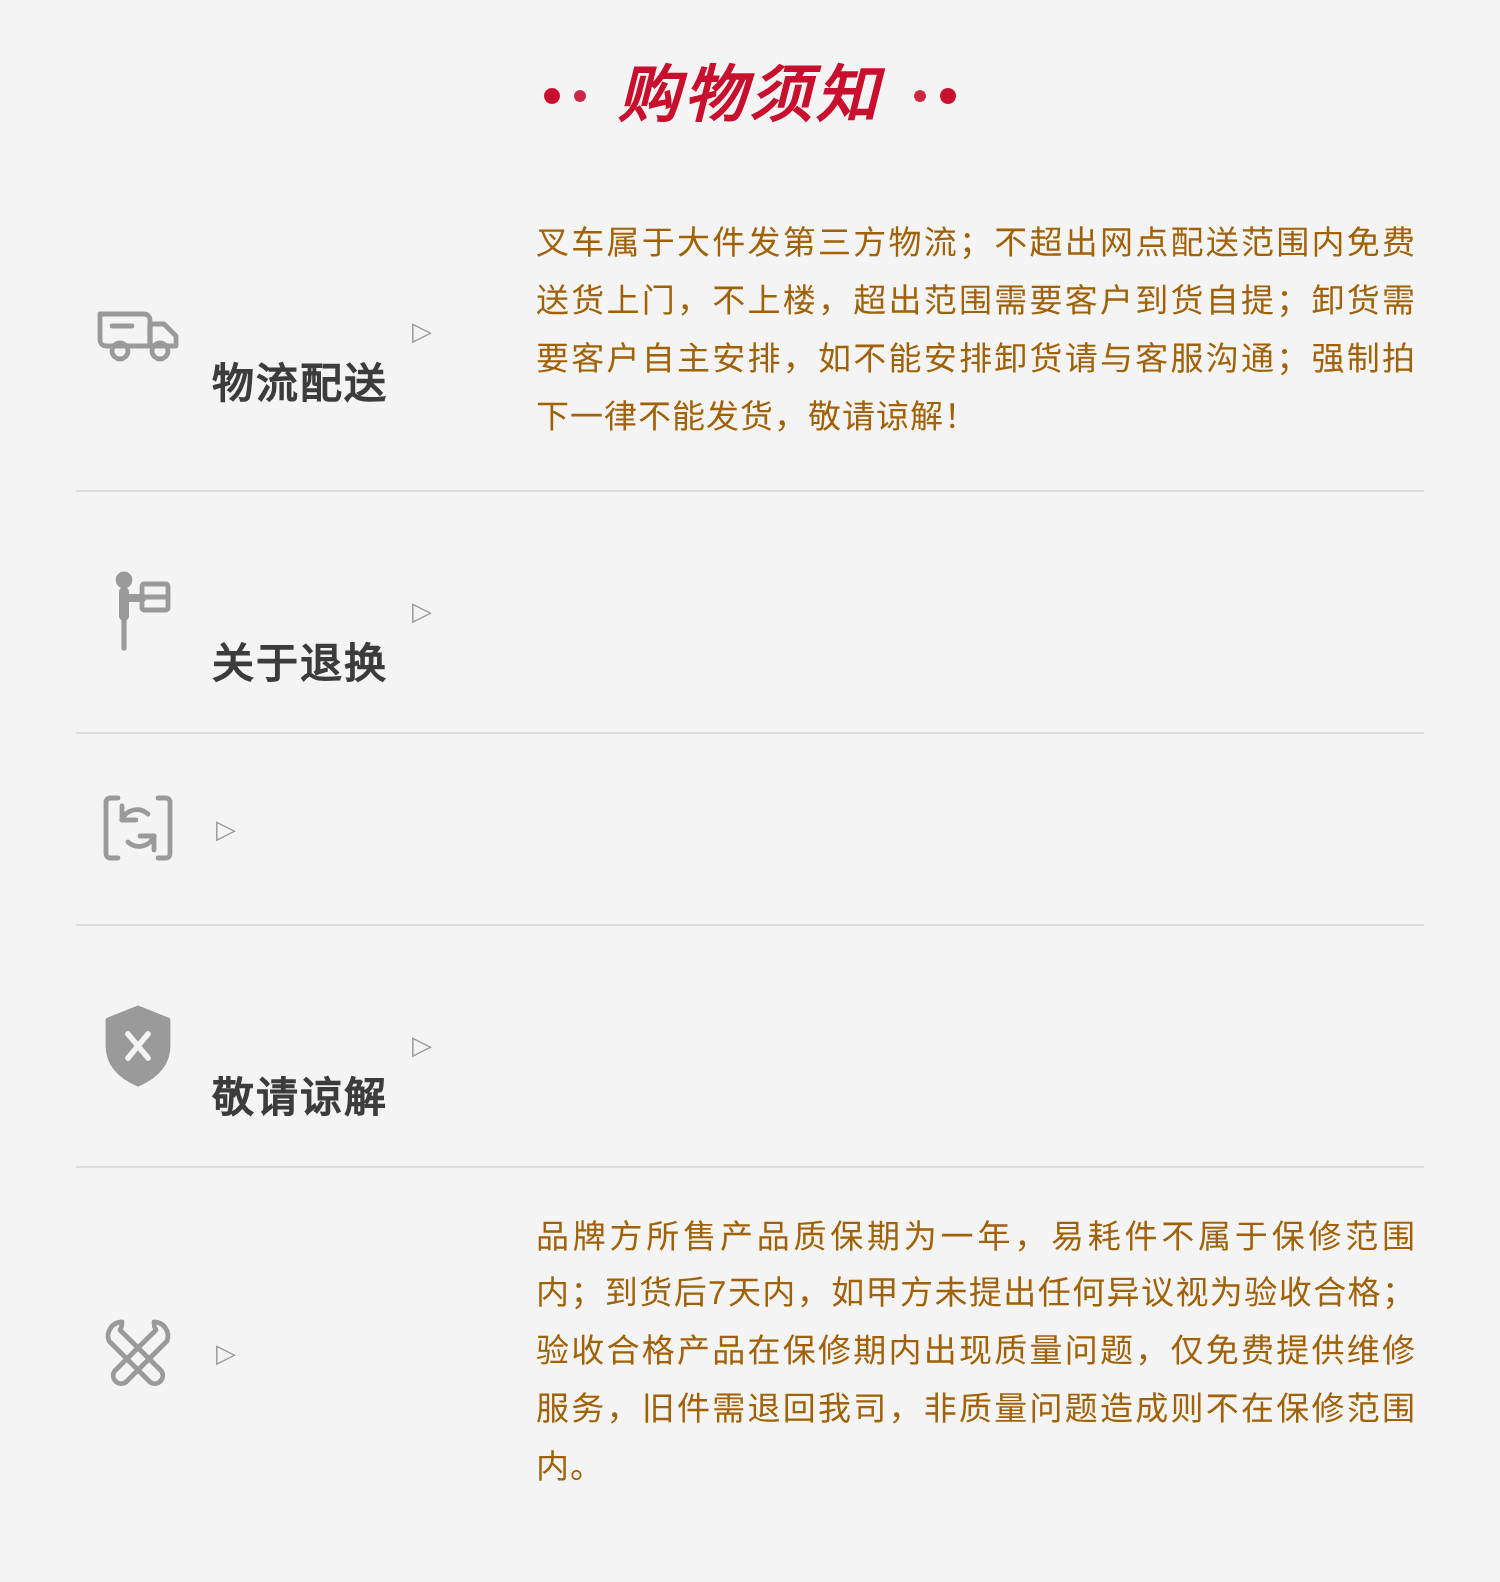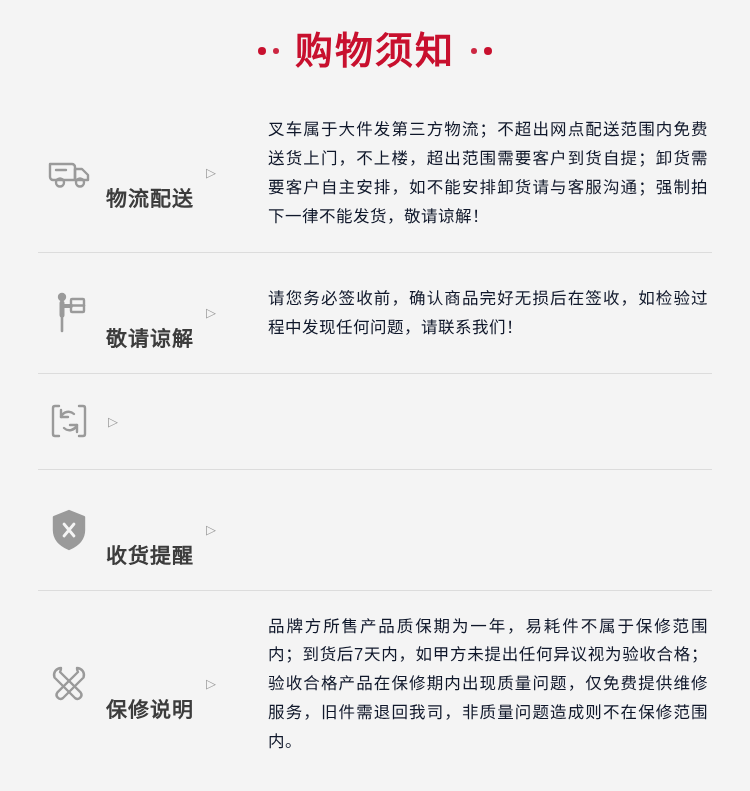--- a/index.html
+++ b/index.html
@@ -41,27 +41,28 @@
     height: 8px;
     border-radius: 50%;
     background: #c8102e;
   }
   .title-dots .dot.small {
     width: 6px;
     height: 6px;
     opacity: .9;
   }
   .title-text {
-    font-size: 38px;
+    font-size: 31px;
     font-weight: bold;
     color: #c8102e;
     letter-spacing: 2px;
     margin: 0 16px;
     line-height: 1;
     font-family: "Liberation Sans", "DejaVu Sans", sans-serif;
+    font-style: italic;
   }
 
   
   .rows {
     margin: 14px 38px 0 38px;
   }
   .row {
     display: flex;
     align-items: center;
     border-top: 1px solid #dcdcdc;
@@ -103,21 +104,21 @@
   .arrow {
     margin-left: 12px;
     color: #9a9a9a;
     font-size: 13px;
     line-height: 1;
   }
   .row-text {
     flex: 1 1 auto;
     font-size: 16.5px;
     line-height: 1.75;
-    color: #0f172a;
+    color: #a16207;
     letter-spacing: .5px;
     padding-right: 4px;
     text-align: justify;
   }
 </style>
 </head>
 <body>
 
 <div class="page">
 
@@ -157,24 +158,23 @@
         <span class="icon-box">
           <svg width="40" height="46" viewBox="0 0 40 46" fill="none" stroke="currentColor" stroke-width="2.4" stroke-linecap="round" stroke-linejoin="round">
             <circle cx="13" cy="7" r="4.2" fill="currentColor" stroke="none"></circle>
             <path d="M13 13 v12" stroke-width="5"></path>
             <path d="M13 25 v16" stroke-width="2.6"></path>
             <path d="M13 16 h9" stroke-width="4"></path>
             <rect x="22" y="9" width="13" height="13" rx="1"></rect>
             <path d="M22 15.5 h13"></path>
           </svg>
         </span>
-        <span class="label-text">敬请谅解</span>
-        <span class="arrow">▷</span>
-      </div>
-      <div class="row-text">请您务必签收前，确认商品完好无损后在签收，如检验过程中发现任何问题，请联系我们！</div>
+        <span class="label-text">关于退换</span>
+        <span class="arrow">▷</span>
+      </div>
     </div>
 
     <div class="row">
       <div class="row-label">
         <span class="icon-box">
           <svg width="44" height="44" viewBox="0 0 44 44" fill="none" stroke="currentColor" stroke-width="2.4" stroke-linecap="round" stroke-linejoin="round">
             <path d="M12 7 H8 a2 2 0 0 0 -2 2 v26 a2 2 0 0 0 2 2 h4"></path>
             <path d="M32 7 h4 a2 2 0 0 1 2 2 v26 a2 2 0 0 1 -2 2 h-4"></path>
             <path d="M27 15 a8 8 0 0 0 -13 3"></path>
             <path d="M17 29 a8 8 0 0 0 13 -3"></path>
@@ -187,33 +187,32 @@
     </div>
 
     <div class="row">
       <div class="row-label">
         <span class="icon-box">
           <svg width="42" height="46" viewBox="0 0 42 46" fill="none" stroke="currentColor" stroke-width="2.4" stroke-linejoin="round">
             <path d="M21 4 L36 10 v13 c0 10 -7 15.5 -15 19 c-8 -3.5 -15 -9 -15 -19 V10 z" fill="currentColor" stroke="currentColor"></path>
             <path d="M16 17 L26 29 M26 17 L16 29" stroke="#f4f4f4" stroke-width="2.8" stroke-linecap="round"></path>
           </svg>
         </span>
-        <span class="label-text">收货提醒</span>
+        <span class="label-text">敬请谅解</span>
         <span class="arrow">▷</span>
       </div>
     </div>
 
     <div class="row">
       <div class="row-label">
         <span class="icon-box">
           <svg width="44" height="44" viewBox="0 0 44 44" fill="none" stroke="currentColor" stroke-width="2.4" stroke-linecap="round" stroke-linejoin="round">
             <path d="M14 6 a7 7 0 0 0 -6.5 9.5 L28 36 a4 4 0 0 0 5.6 -5.6 L13 10 A7 7 0 0 0 14 6 z"></path>
             <path d="M30 6 a7 7 0 0 1 6.5 9.5 L16 36 a4 4 0 0 1 -5.6 -5.6 L31 10 A7 7 0 0 1 30 6 z"></path>
           </svg>
         </span>
-        <span class="label-text">保修说明</span>
         <span class="arrow">▷</span>
       </div>
       <div class="row-text">品牌方所售产品质保期为一年，易耗件不属于保修范围内；到货后7天内，如甲方未提出任何异议视为验收合格；验收合格产品在保修期内出现质量问题，仅免费提供维修服务，旧件需退回我司，非质量问题造成则不在保修范围内。</div>
     </div>
 
   </div>
 </div>
 
 </body></html>

